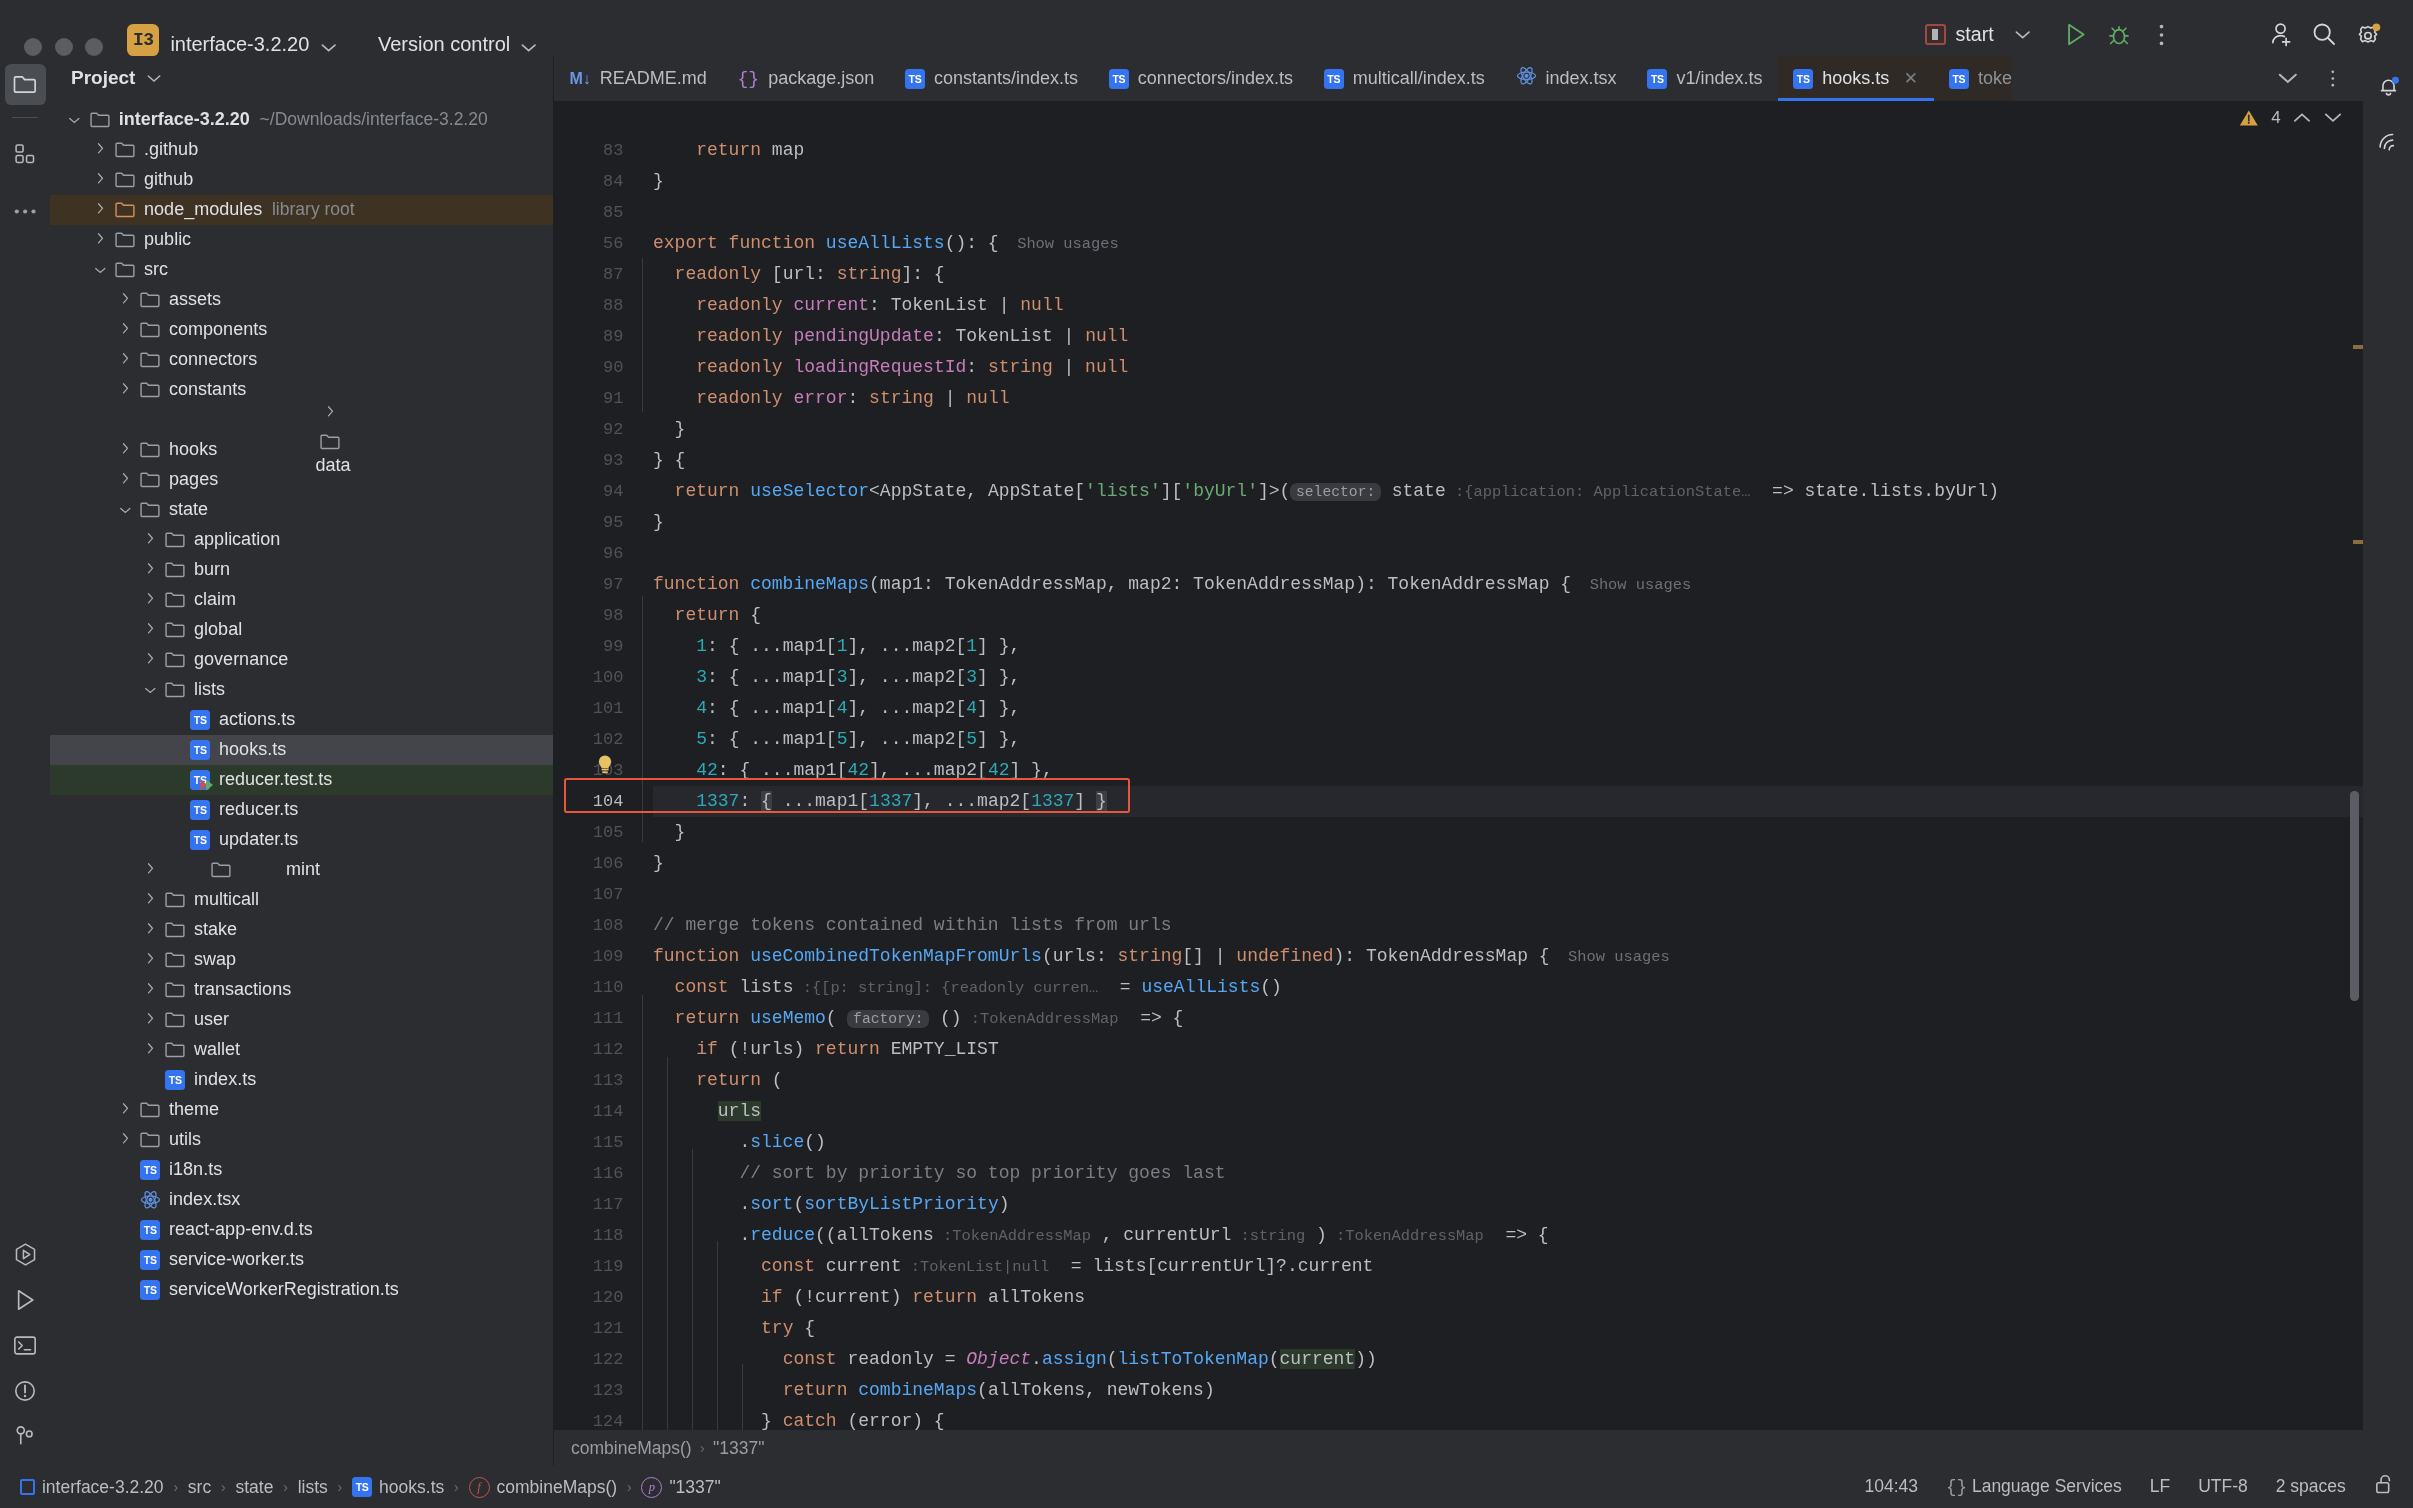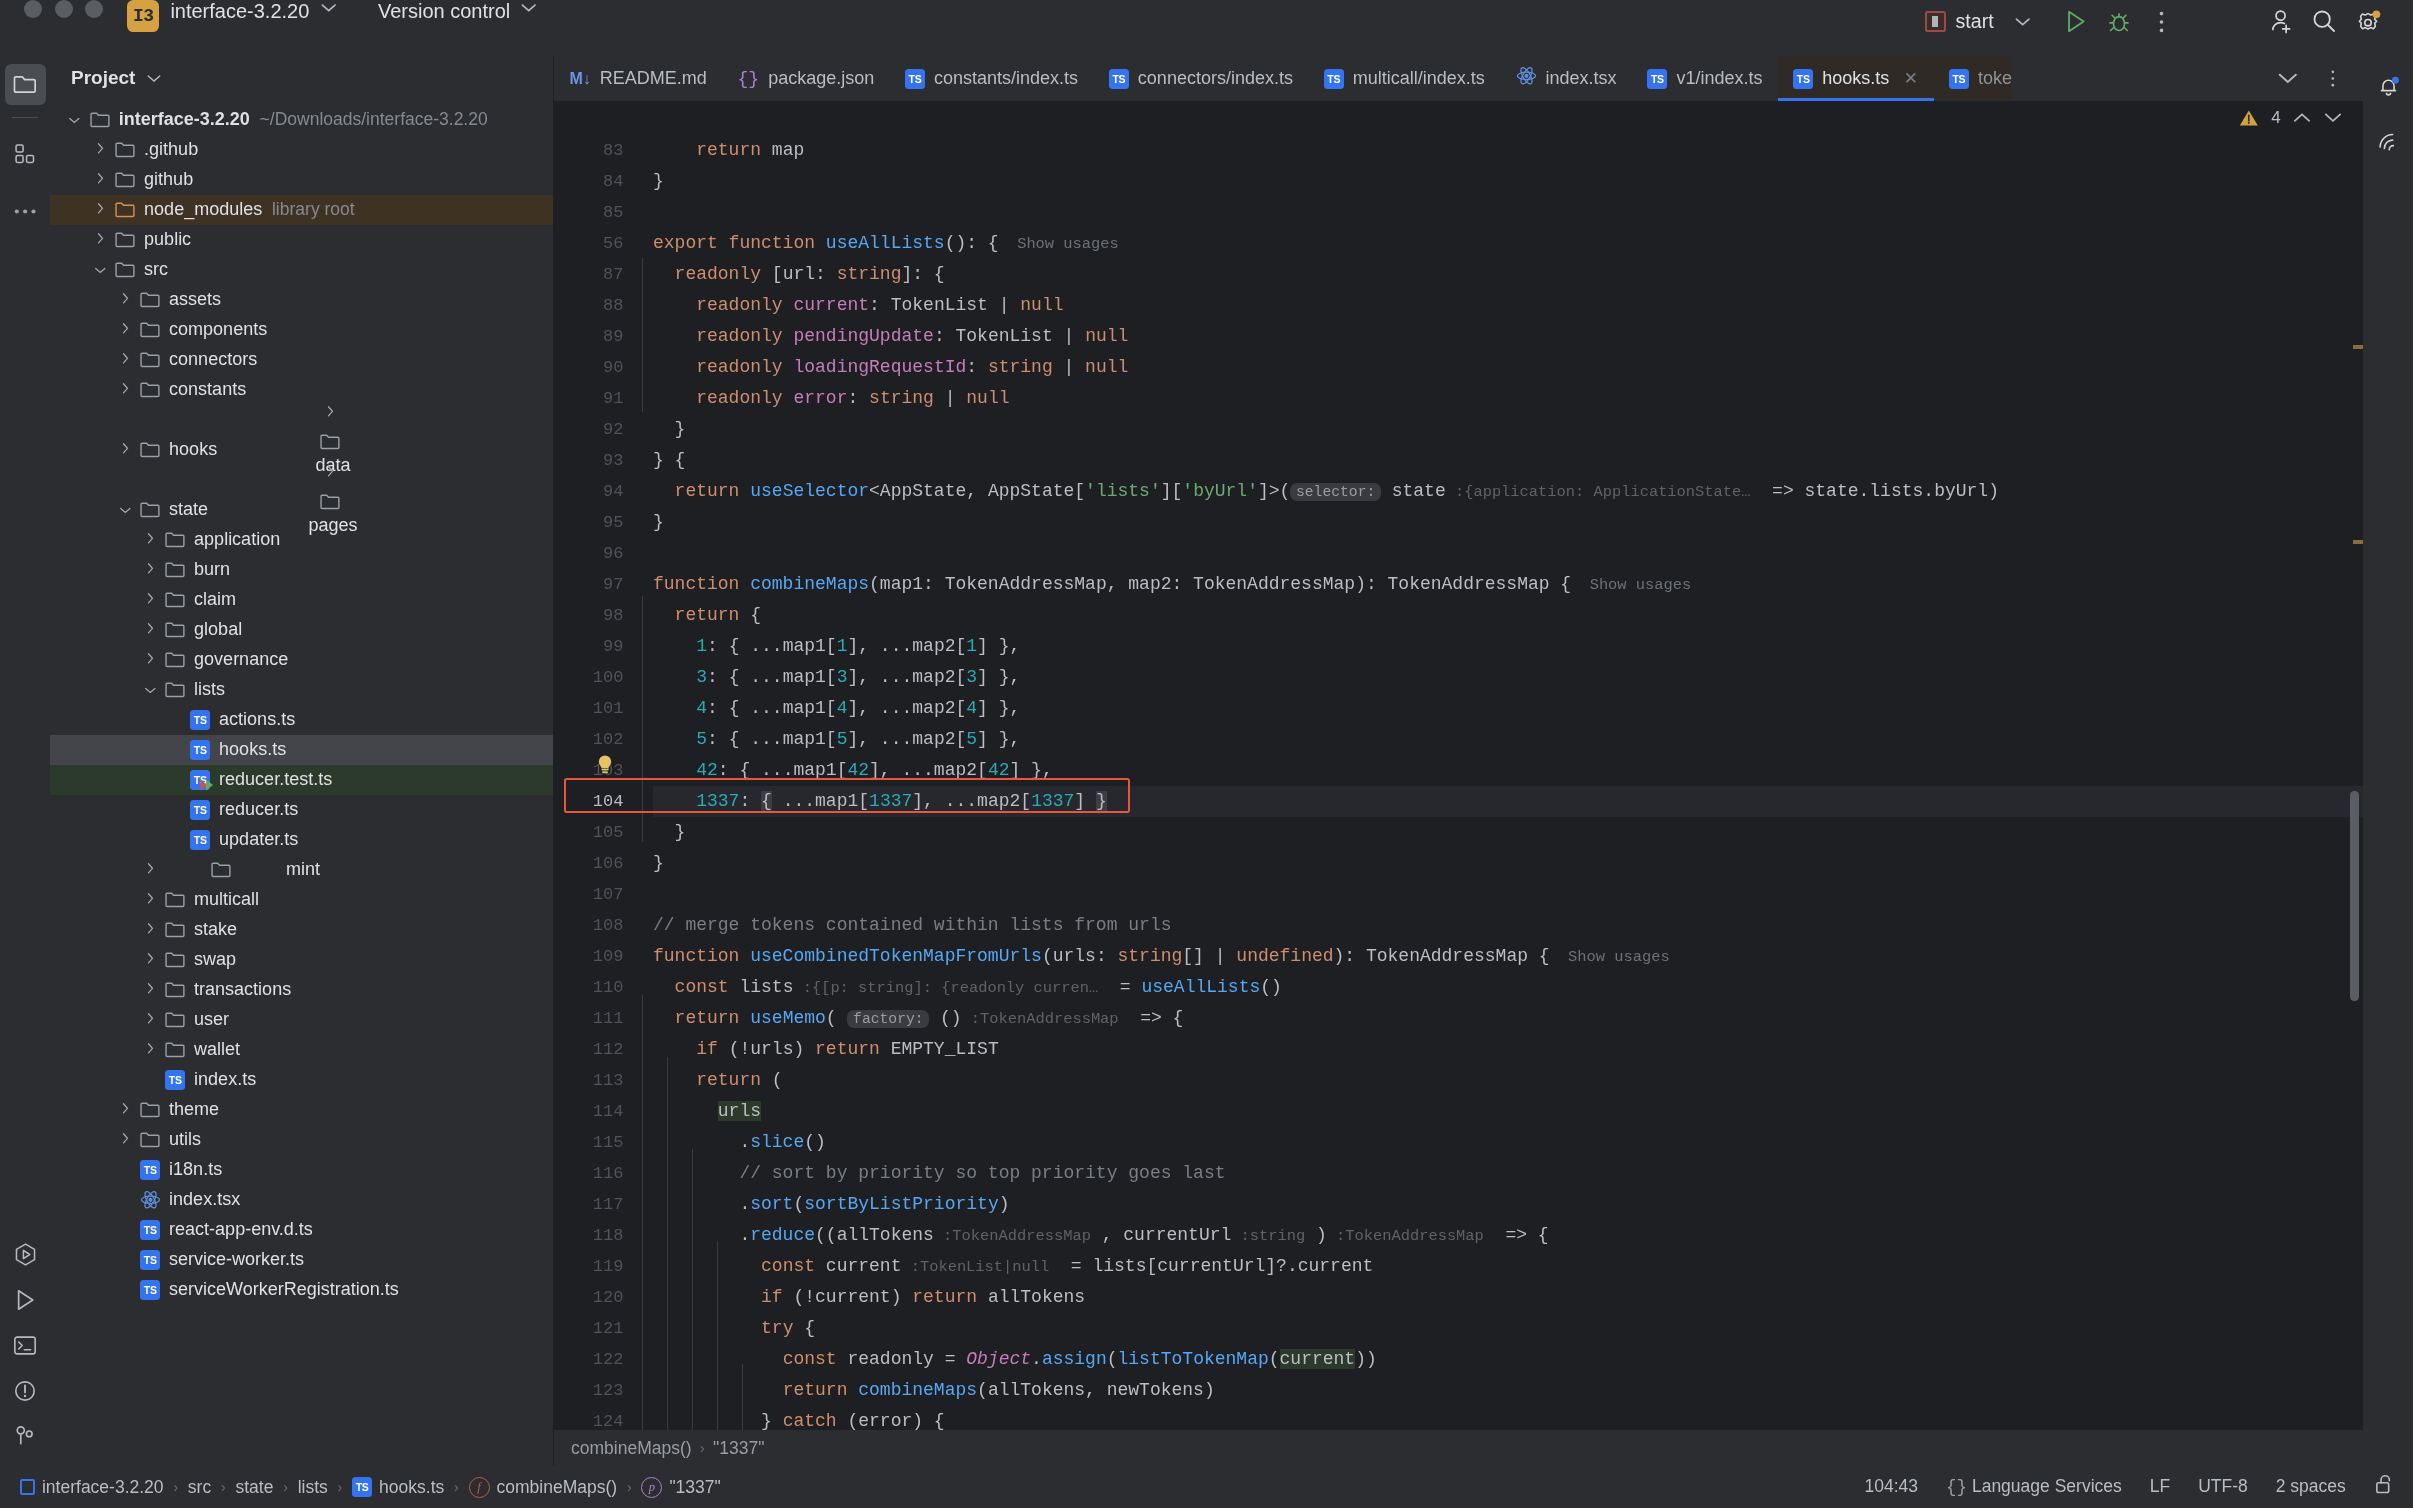--- a/index.html
+++ b/index.html
@@ -9,21 +9,21 @@
     font-family: "Liberation Sans", sans-serif;
     overflow: hidden;
     -webkit-font-smoothing: antialiased;
   }
   .app { width: 2413px; height: 1508px; display: flex; flex-direction: column; position: relative; }
 
   
   .titlebar {
     height: 56px; flex: 0 0 56px;
     background: #2b2d30;
-    display: flex; align-items: flex-start;
+    display: flex; align-items: flex-end;
     padding: 0 24px;
     position: relative;
   }
   .traffic { display: flex; gap: 12.6px; align-items: center; margin-right: 24px; }
   .tl-dot { width: 18px; height: 18px; border-radius: 50%; background: #5a5d61; }
   .proj-badge {
     width: 32px; height: 32px; border-radius: 6.3px;
     background: #d6a142; color: #2b2d30;
     font-family: "Liberation Mono", monospace;
     font-size: 18px; font-weight: bold;
@@ -474,21 +474,21 @@
             <span class="arrow"><svg width="8.4" height="12.6" viewBox="0 0 14 22">
                 <path d="M4 3 L11 11 L4 19" stroke="#a5a9b0" stroke-width="2.2" fill="none" stroke-linecap="round"></path>
               </svg></span>
             <span class="ico">
               <svg class="folder-svg" viewBox="0 0 28 24">
                 <path d="M1.5 4.5 a1.5 1.5 0 0 1 1.5-1.5 h6.5 l2.6 3 h13.4 a1.5 1.5 0 0 1 1.5 1.5 v13 a1.5 1.5 0 0 1-1.5 1.5 H3 a1.5 1.5 0 0 1-1.5-1.5 z" fill="none" stroke="#9aa0a6" stroke-width="2" stroke-linejoin="round"></path>
               </svg>
             </span>
             <span class="lbl">hooks</span>
           </div>
-          <div class="row" style="padding-left: 63px; flex-direction: column;">
+          <div class="row" style="padding-left: 63px;">
             <span class="arrow"><svg width="8.4" height="12.6" viewBox="0 0 14 22">
                 <path d="M4 3 L11 11 L4 19" stroke="#a5a9b0" stroke-width="2.2" fill="none" stroke-linecap="round"></path>
               </svg></span>
             <span class="ico">
               <svg class="folder-svg" viewBox="0 0 28 24">
                 <path d="M1.5 4.5 a1.5 1.5 0 0 1 1.5-1.5 h6.5 l2.6 3 h13.4 a1.5 1.5 0 0 1 1.5 1.5 v13 a1.5 1.5 0 0 1-1.5 1.5 H3 a1.5 1.5 0 0 1-1.5-1.5 z" fill="none" stroke="#9aa0a6" stroke-width="2" stroke-linejoin="round"></path>
               </svg>
             </span>
             <span class="lbl">pages</span>
           </div>

